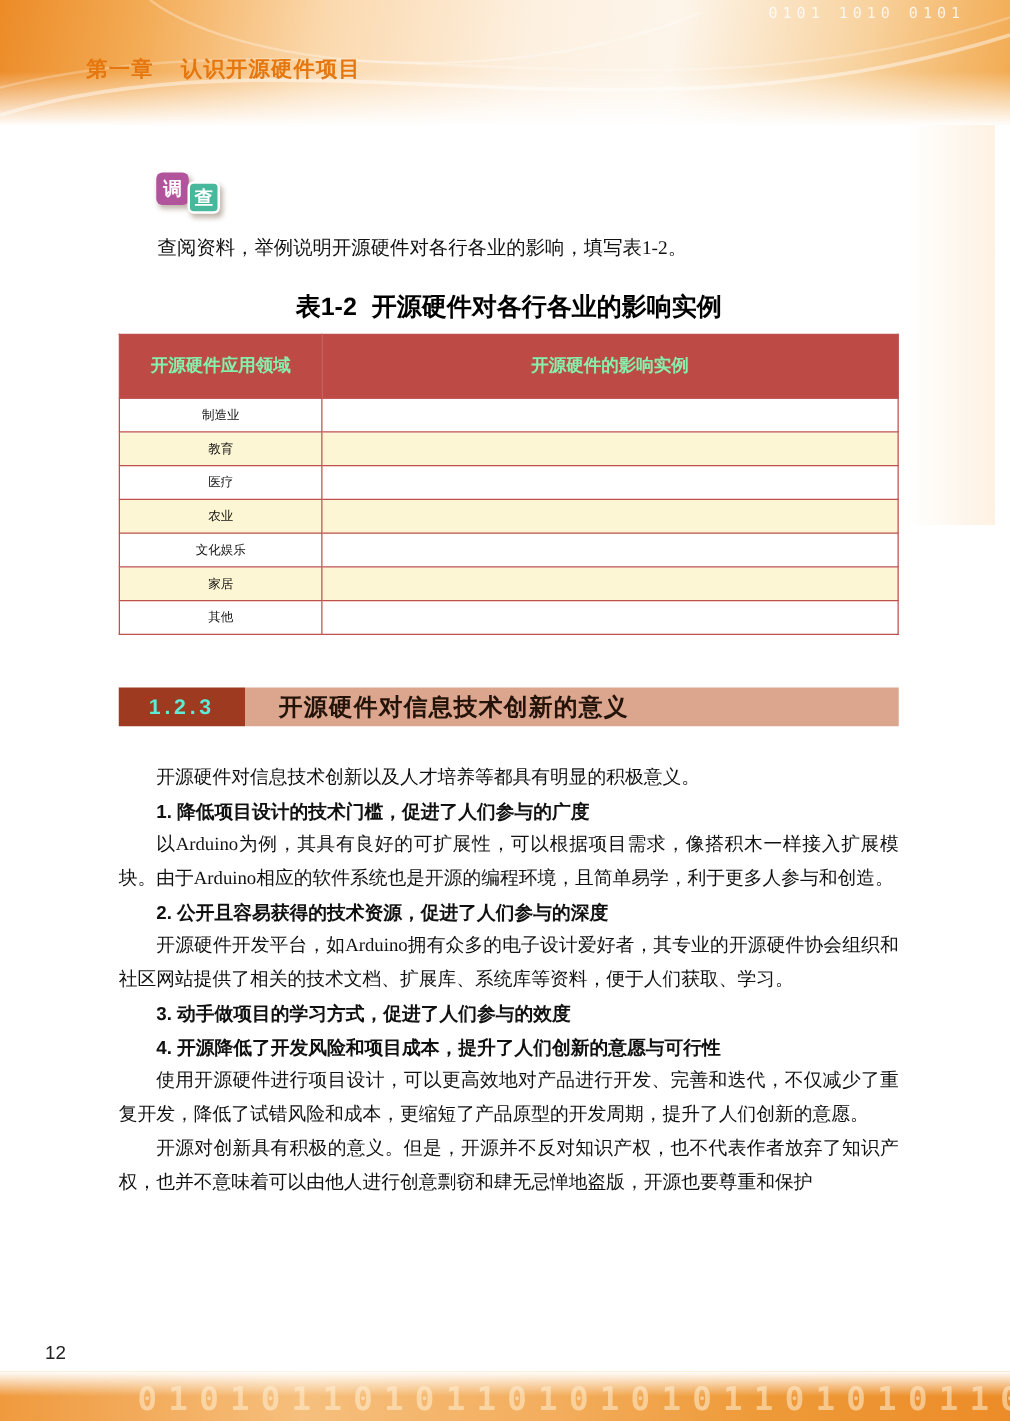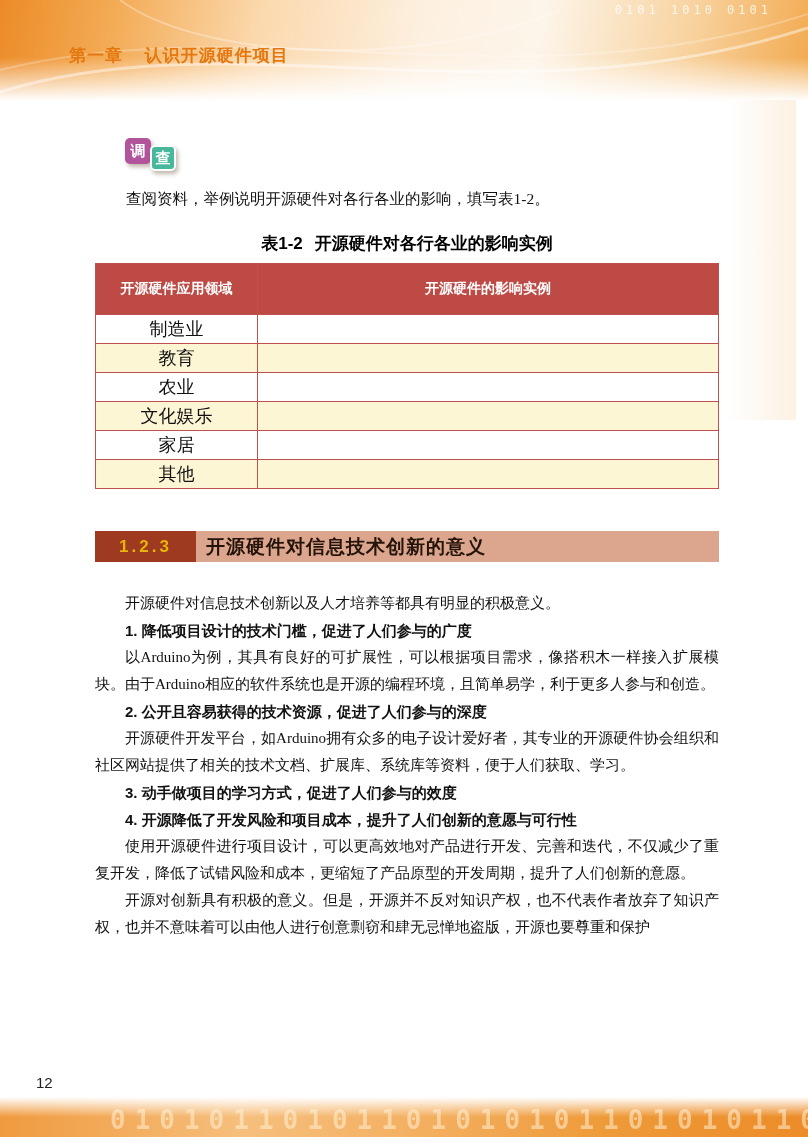--- a/index.html
+++ b/index.html
@@ -55,49 +55,49 @@
   }
   .tile-1 { left: 0; top: 0; background: var(--badge-purple, #b2549c); }
   .tile-2 { left: 25px; top: 7px; background: var(--badge-teal, #47b89b); border: 2px solid #fff; }
 
   .survey-intro { margin-top: 12px; text-indent: 2em; font-size: 15.5px; line-height: 26px; }
 
   
   .table-title {
     margin-top: 20px; text-align: center;
     font-family: "Liberation Sans", sans-serif; font-weight: bold;
-    font-size: 17px; color: #000;
+    font-size: 20px; color: #000;
   }
   .table-title .cap-label { margin-right: 12px; }
   table.survey-table { border-collapse: collapse; width: 100%; margin-top: 8px; }
   .survey-table th, .survey-table td { border: 1px solid #c0504d; }
   .survey-table thead th {
-    background: var(--table-header, #bd4a44); color: #ffffff;
+    background: var(--table-header, #bd4a44); color: #86efac;
     font-family: "Liberation Sans", sans-serif; font-weight: bold;
     font-size: 14px; height: 27px; padding: 16px 6px; margin-left: 20px;
   }
   .survey-table thead th:first-child { width: 162px; }
-  .survey-table tbody td { height: 27px; font-size: 18px; padding: 2px 6px; }
+  .survey-table tbody td { height: 27px; font-size: 10px; padding: 2px 6px; }
   .survey-table td.cell-field { text-align: center; }
   .survey-table tbody tr:nth-child(even) { background: var(--row-yellow, #fdf6d5); }
   .survey-table td.cell-conclusion {
     height: 46px; vertical-align: top; text-align: left;
     padding: 5px 10px; background: var(--row-yellow, #fdf6d5); font-size: 14px;
   }
 
   
   .section-heading { display: flex; margin-top: 42px; height: 31px; }
   .sec-num {
-    width: 101px; background: var(--section-box, #9d3a20); color: #eab308;
+    width: 101px; background: var(--section-box, #9d3a20); color: #5eead4;
     font-family: "Liberation Sans", sans-serif; font-weight: bold; font-size: 17px;
     letter-spacing: 3px; display: flex; align-items: center; justify-content: center;
   }
   .sec-bar {
     flex: 1; background: var(--section-bar, #dba58e);
-    display: flex; align-items: center; padding-left: 10px;
+    display: flex; align-items: center; padding-left: 27px;
     font-family: "Liberation Sans", sans-serif; font-weight: bold;
     font-size: 19px; color: #231309; letter-spacing: 1px;
   }
 
   
   .body-text { margin-top: 28px; font-size: 15px; line-height: 27px; text-align: justify; }
   .blk { text-indent: 2em; }
   .blk.heading { font-family: "Liberation Sans", sans-serif; font-weight: bold; }
 
   
@@ -158,20 +158,24 @@
           <th>开源硬件的影响实例</th>
         </tr>
       </thead>
       <tbody>
           <tr>
             <td class="cell-field">制造业</td>
             <td class="cell-example"></td>
           </tr>
           <tr>
             <td class="cell-field">教育</td>
+            <td class="cell-example"></td>
+          </tr>
+          <tr>
+            <td class="cell-field">医疗</td>
             <td class="cell-example"></td>
           </tr>
           <tr>
             <td class="cell-field">农业</td>
             <td class="cell-example"></td>
           </tr>
           <tr>
             <td class="cell-field">文化娱乐</td>
             <td class="cell-example"></td>
           </tr>

